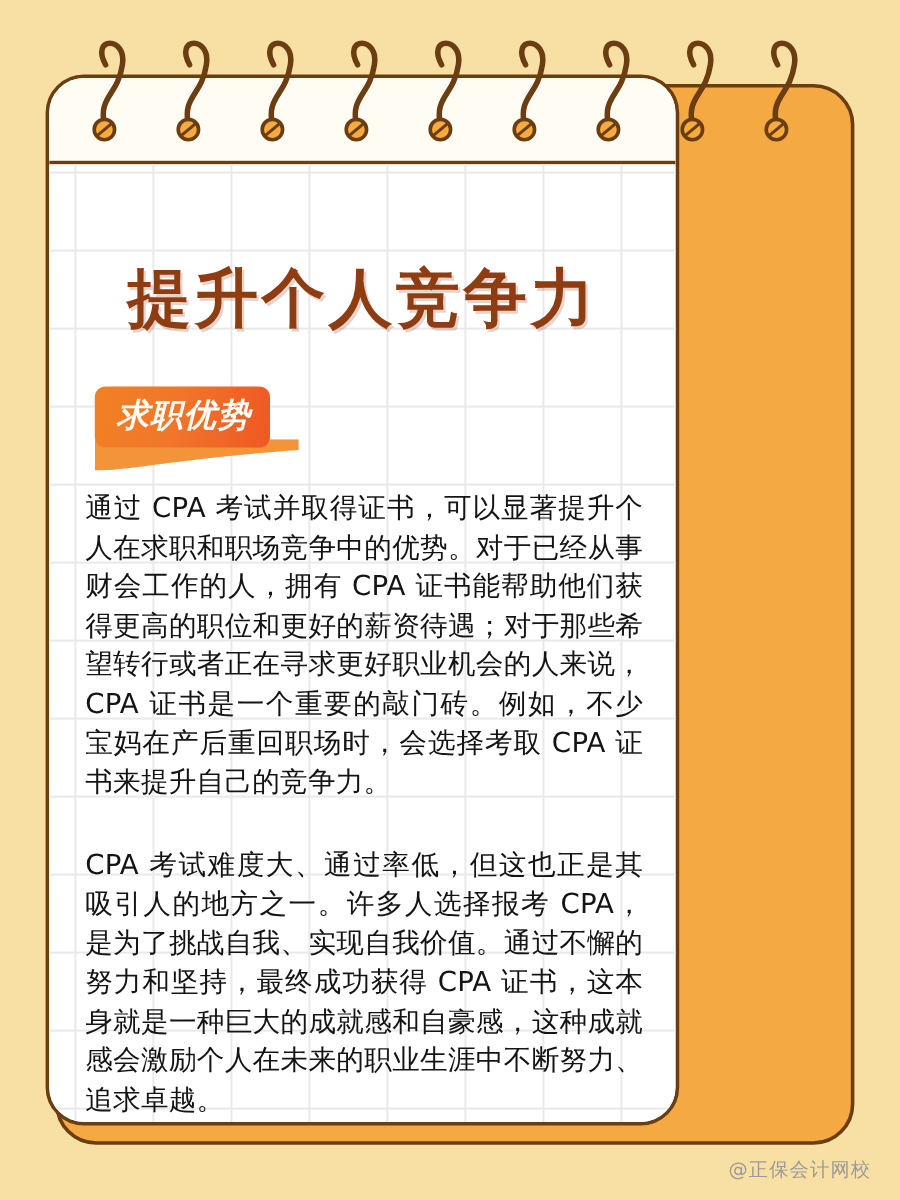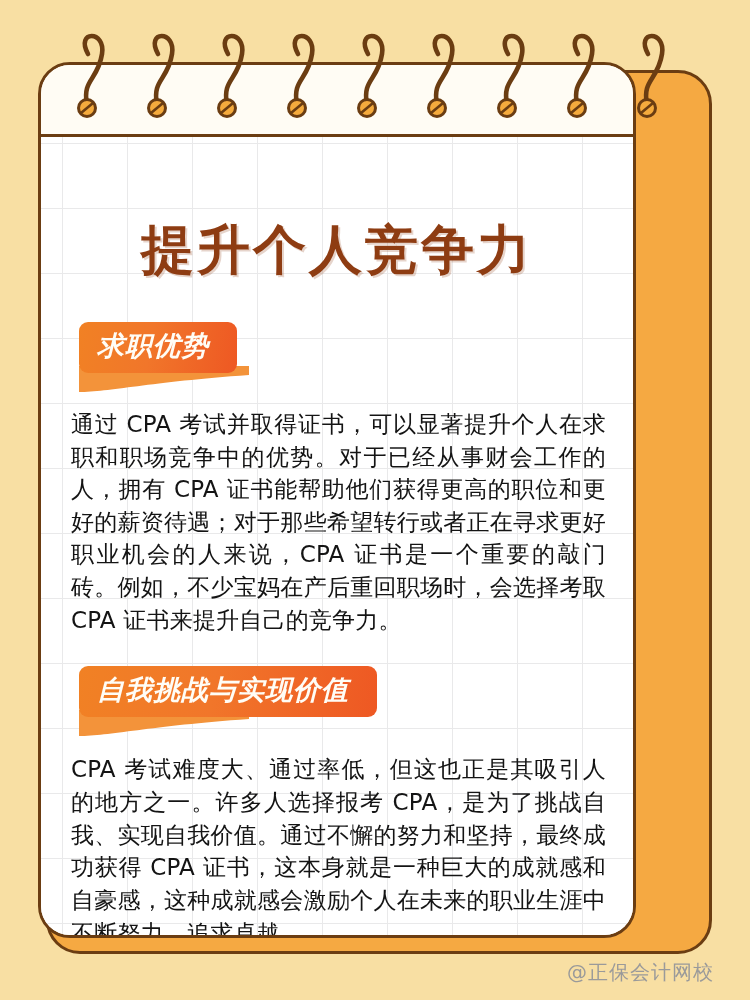--- a/index.html
+++ b/index.html
@@ -31,21 +31,21 @@
     height: 878px;
     background: #f5a942;
     border-radius: 34px;
     border: 3px solid #6b3d12;
   }
 
   .card {
     position: absolute;
     left: 38px;
     top: 62px;
-    width: 598px;
+    width: 528px;
     height: 876px;
     background: #fffdf7;
     border: 3.5px solid #6b3d12;
     border-radius: 32px;
     overflow: hidden;
     box-sizing: border-box;
   }
 
   
   .card-header-band {
@@ -117,21 +117,21 @@
 
   .badge {
     position: relative;
     display: inline-block;
     background: linear-gradient(100deg, #f18124 0%, #f1762a 45%, #ee5823 100%);
     color: #fffdf6;
     font-size: 27px;
     font-weight: bold;
     font-style: italic;
     letter-spacing: 1px;
-    padding: 9px 28px 10px 18px;
+    padding: 9px 16px 10px 18px;
     border-radius: 9px;
     line-height: 1.18;
     z-index: 2;
     font-family: Liberation Sans, sans-serif;
   }
 
   
   .badge-tail {
     position: absolute;
     left: 0;
@@ -155,24 +155,24 @@
   }
 
   .s1-badge { margin-top: 46px; }
   .s1-para  { margin-top: 35px; }
   .s2-badge { margin-top: 30px; }
   .s2-para  { margin-top: 36px; }
 
   
   .watermark {
     position: absolute;
-    right: 36px;
+    right: 24px;
     bottom: 14px;
     color: #9a9a9a;
-    font-size: 20px;
+    font-size: 16px;
     letter-spacing: 1px;
     font-family: "DejaVu Sans", "Liberation Sans", sans-serif;
   }
 </style>
 </head>
 <body>
 
 <div class="page-wrap">
 
   <div class="card-shadow"></div>
@@ -189,26 +189,20 @@
         <div class="badge-wrap s1-badge">
           <span class="badge">求职优势</span>
           <svg class="badge-tail" viewBox="0 0 170 26" preserveAspectRatio="none">
             <path d="M0,0 L0,26 C30,26 70,16 170,9 L170,0 Z" fill="#f3933a"></path>
           </svg>
         </div>
         <p class="para s1-para">通过 CPA 考试并取得证书，可以显著提升个人在求职和职场竞争中的优势。对于已经从事财会工作的人，拥有 CPA 证书能帮助他们获得更高的职位和更好的薪资待遇；对于那些希望转行或者正在寻求更好职业机会的人来说，CPA 证书是一个重要的敲门砖。例如，不少宝妈在产后重回职场时，会选择考取 CPA 证书来提升自己的竞争力。</p>
       </div>
 
       <div class="section">
-        <div class="badge-wrap s2-badge">
-          <span class="badge">自我挑战与实现价值</span>
-          <svg class="badge-tail" viewBox="0 0 170 26" preserveAspectRatio="none">
-            <path d="M0,0 L0,26 C30,26 70,16 170,9 L170,0 Z" fill="#f3933a"></path>
-          </svg>
-        </div>
         <p class="para s2-para">CPA 考试难度大、通过率低，但这也正是其吸引人的地方之一。许多人选择报考 CPA，是为了挑战自我、实现自我价值。通过不懈的努力和坚持，最终成功获得 CPA 证书，这本身就是一种巨大的成就感和自豪感，这种成就感会激励个人在未来的职业生涯中不断努力、追求卓越。</p>
       </div>
 
     </div>
   </div>
 
   <svg class="rings" viewBox="0 0 750 110">
       <g>
         <path d="M 88 26 C 75 2, 106 2, 102 26 C 98 52, 82 52, 87 76" fill="none" stroke="#6b3d12" stroke-width="4.6" stroke-linecap="round"></path>
         <circle cx="87" cy="80" r="8.5" fill="#f5ab3d" stroke="#6b3d12" stroke-width="3"></circle>

